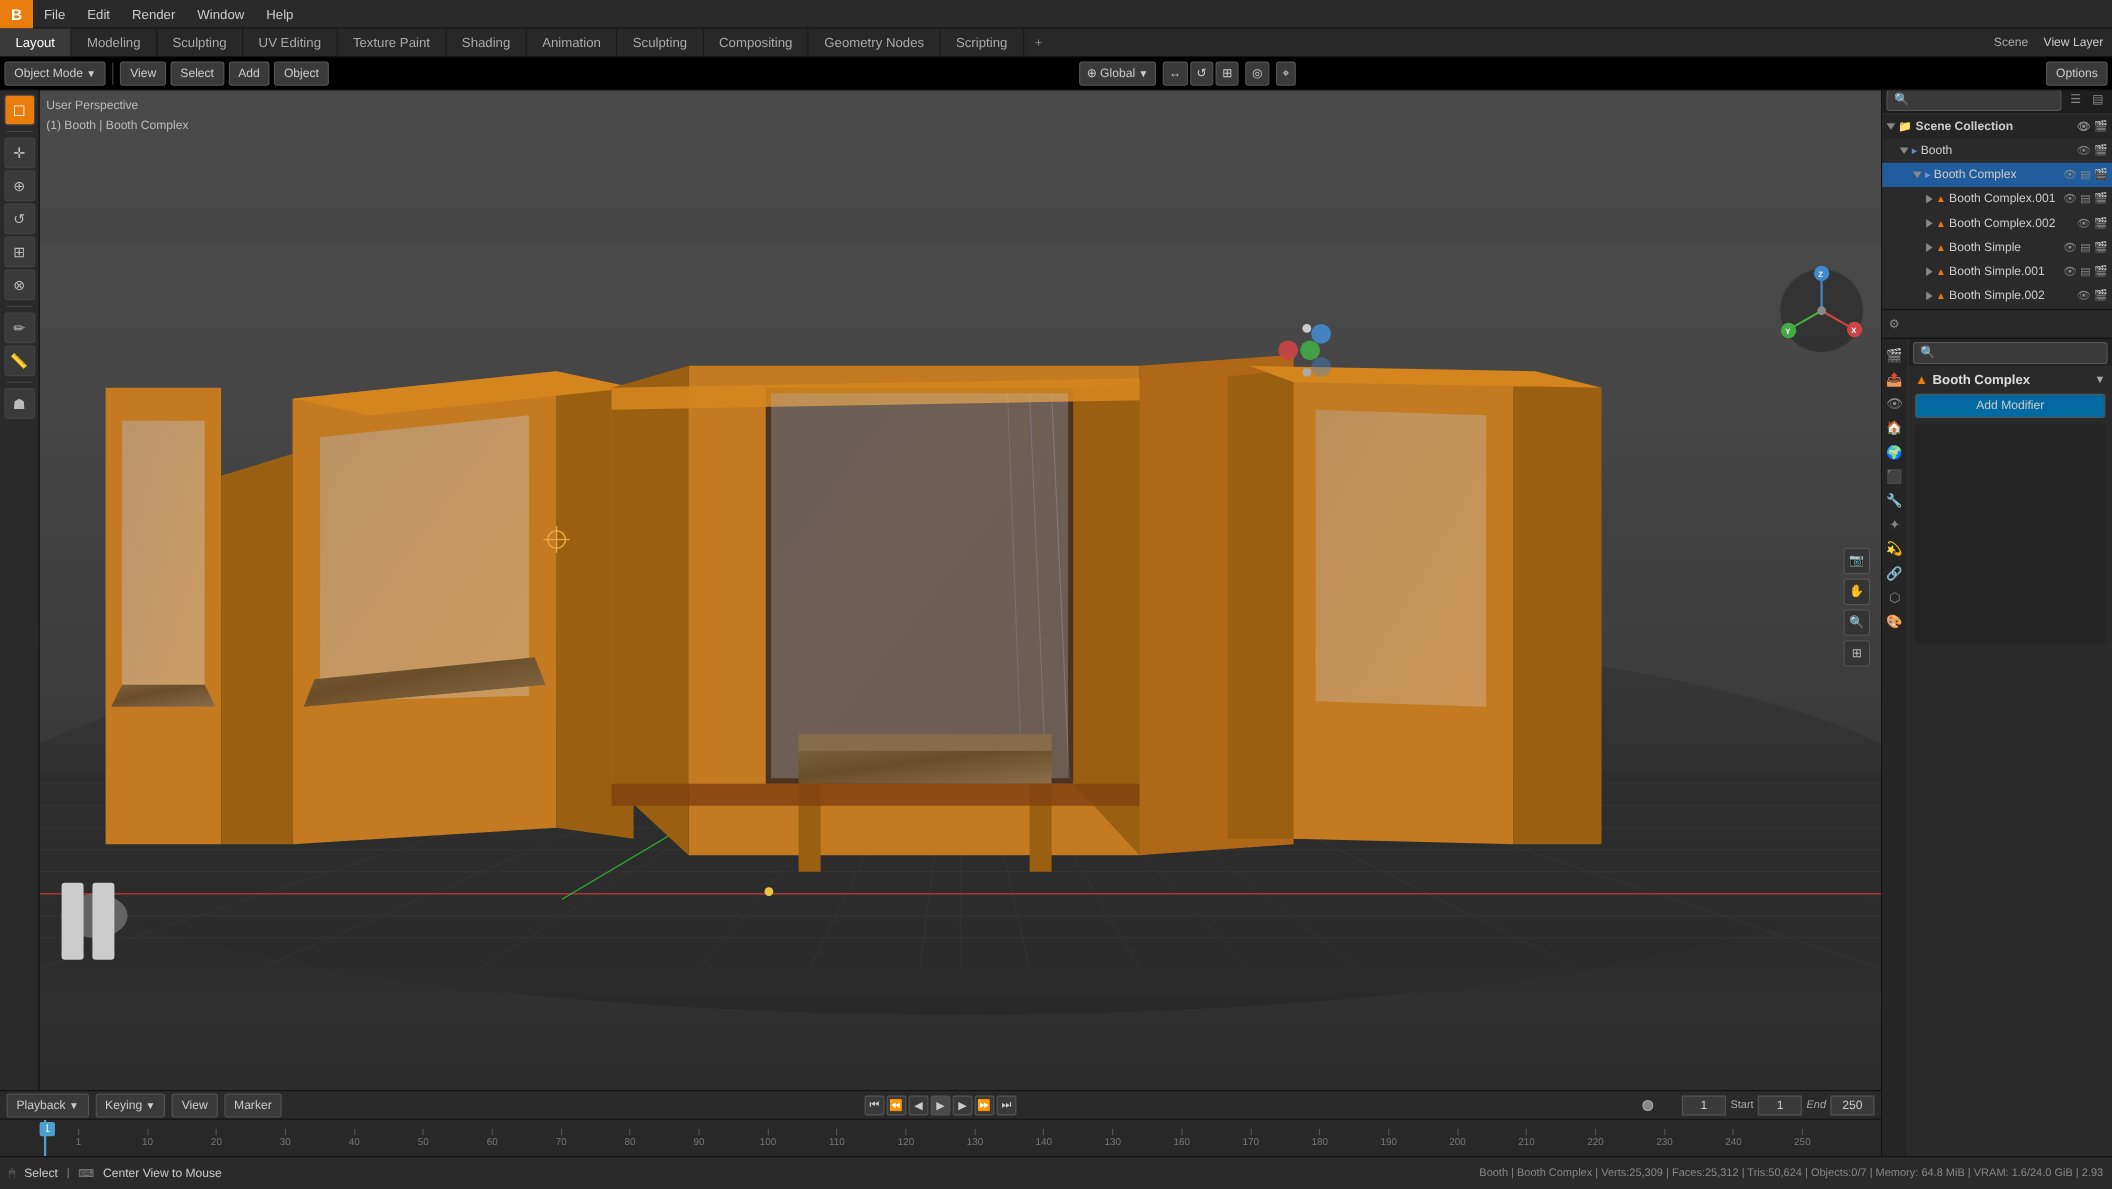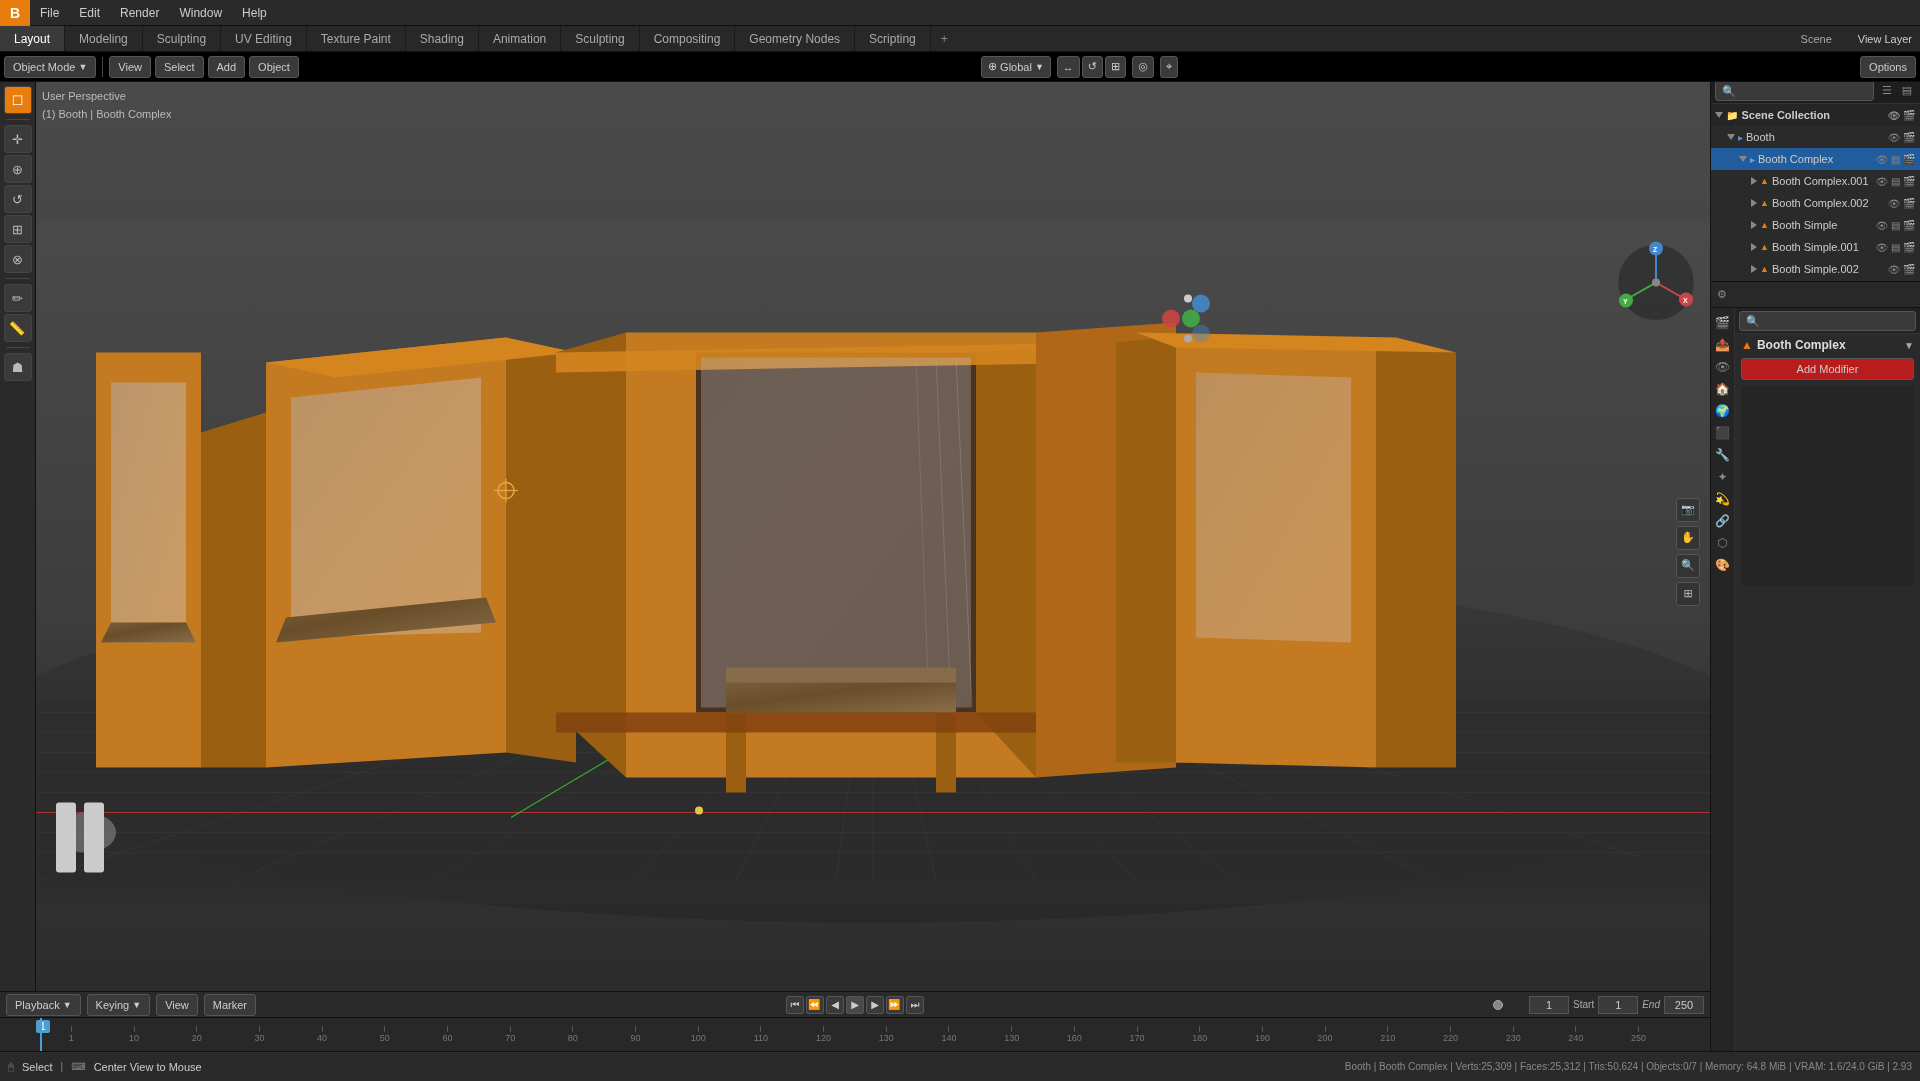--- a/index.html
+++ b/index.html
@@ -86,21 +86,21 @@
       display: flex;
       align-items: center;
       color: #888;
       cursor: pointer;
     }
     .ws-tab-right {
       margin-left: auto;
       display: flex;
       align-items: center;
       padding-right: 8px;
-      gap: 18px;
+      gap: 6px;
       color: #aaa;
       font-size: 11px;
     }
 
     
     #toolbar {
       width: 100%;
       height: 30px;
       background: #000000;
       display: flex;
@@ -412,21 +412,21 @@
 
     .prop-content {
       flex: 1;
       background: #2a2a2a;
       padding: 6px;
       overflow-y: auto;
     }
     .prop-btn {
       width: 100%;
       padding: 4px 8px;
-      background: #b91c1c;
+      background: #0369a1;
       border: 1px solid #555;
       border-radius: 3px;
       color: #ccc;
       font-size: 11px;
       cursor: pointer;
       text-align: center;
       margin: 3px 0;
     }
 
     .rp-body {

